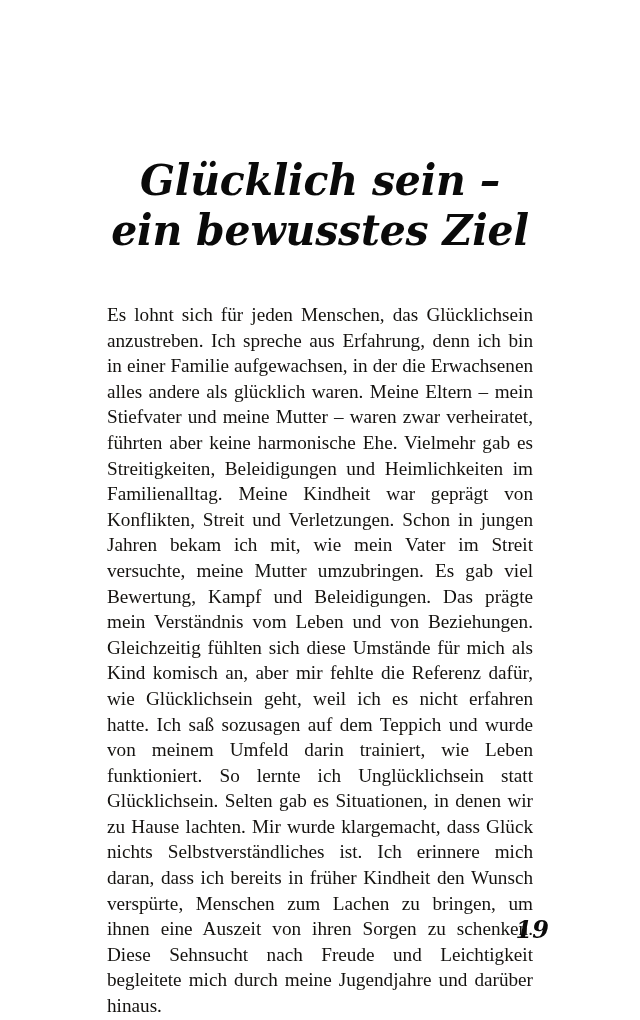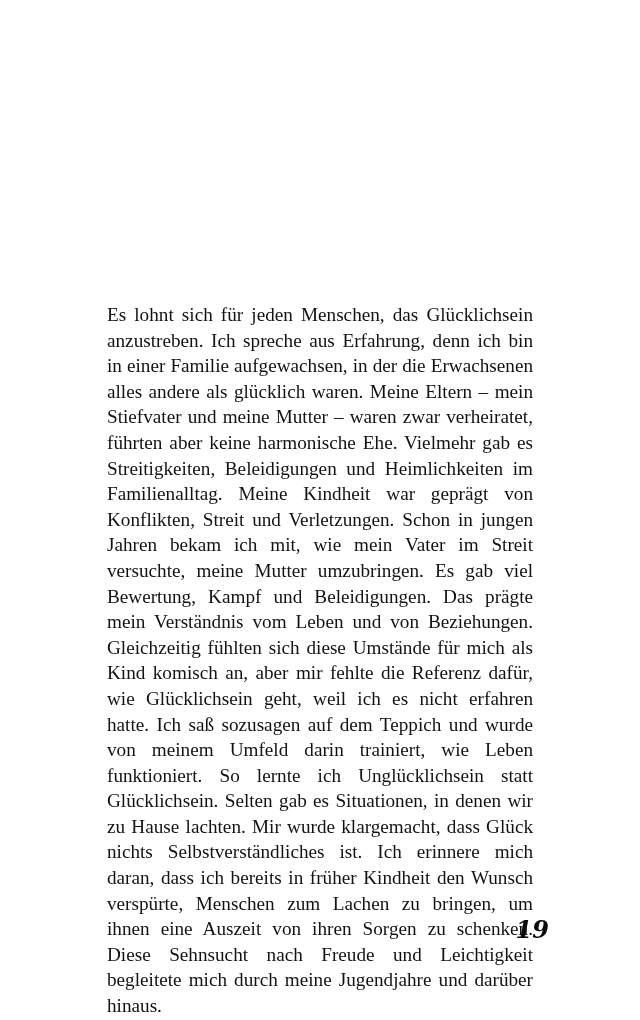--- a/index.html
+++ b/index.html
@@ -86,20 +86,24 @@
     line-height: 28px;
     color: #0a0a0a;
     text-align: right;
   }
 </style>
 </head>
 <body>
 
 <div class="page">
 
+  <h1 class="chapter-title">
+    <span class="title-line title-line-1">Glücklich sein –</span>
+    <span class="title-line title-line-2">ein bewusstes Ziel</span>
+  </h1>
 
   <div class="body-text">
     <p>Es lohnt sich für jeden Menschen, das Glücklichsein anzustreben. Ich spreche aus Erfahrung, denn ich bin in einer Familie aufgewachsen, in der die Erwachsenen alles andere als glücklich waren. Meine Eltern – mein Stiefvater und meine Mutter – waren zwar verheiratet, führten aber keine harmonische Ehe. Vielmehr gab es Streitigkeiten, Beleidigungen und Heimlichkeiten im Familienalltag. Meine Kindheit war geprägt von Konflikten, Streit und Verletzungen. Schon in jungen Jahren bekam ich mit, wie mein Vater im Streit versuchte, meine Mutter umzubringen. Es gab viel Bewertung, Kampf und Beleidigungen. Das prägte mein Verständnis vom Leben und von Beziehungen. Gleichzeitig fühlten sich diese Umstände für mich als Kind komisch an, aber mir fehlte die Referenz dafür, wie Glücklichsein geht, weil ich es nicht erfahren hatte. Ich saß sozusagen auf dem Teppich und wurde von meinem Umfeld darin trainiert, wie Leben funktioniert. So lernte ich Unglücklichsein statt Glücklichsein. Selten gab es Situationen, in denen wir zu Hause lachten. Mir wurde klargemacht, dass Glück nichts Selbstverständliches ist. Ich erinnere mich daran, dass ich bereits in früher Kindheit den Wunsch verspürte, Menschen zum Lachen zu bringen, um ihnen eine Auszeit von ihren Sorgen zu schenken. Diese Sehnsucht nach Freude und Leichtigkeit begleitete mich durch meine Jugendjahre und darüber hinaus.</p>
   </div>
 
   <div class="folio">19</div>
 
 </div>
 
 </body></html>

